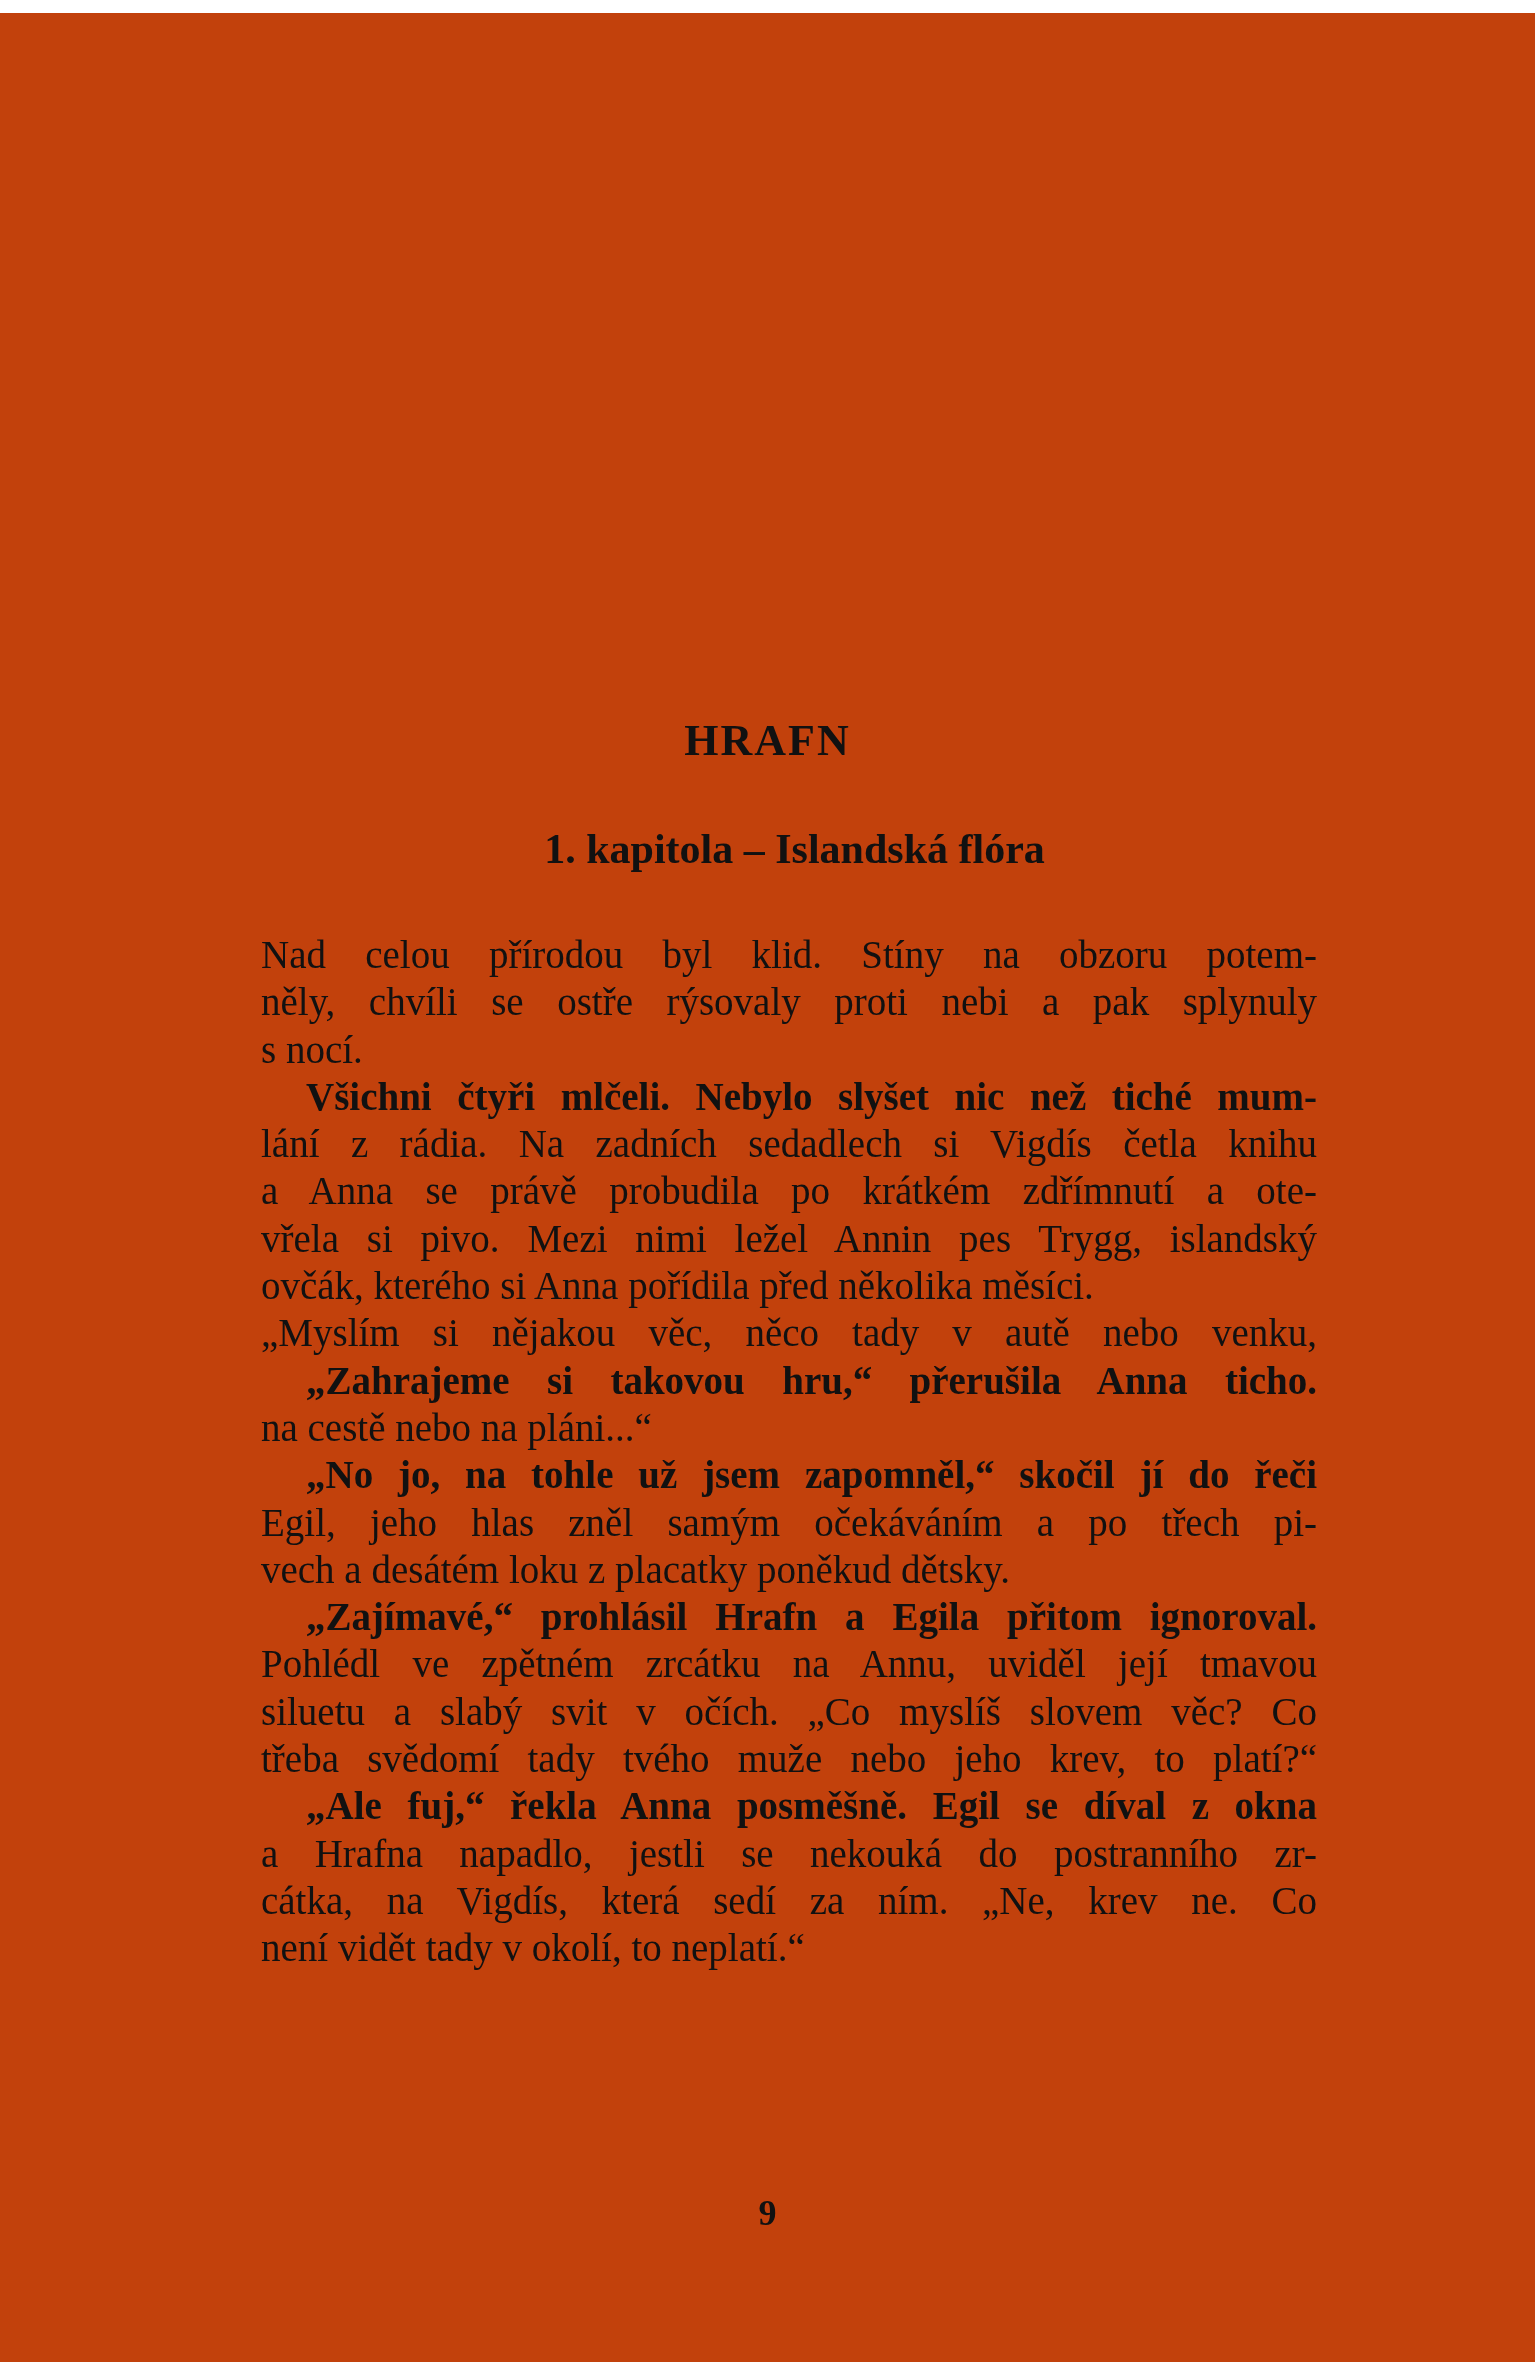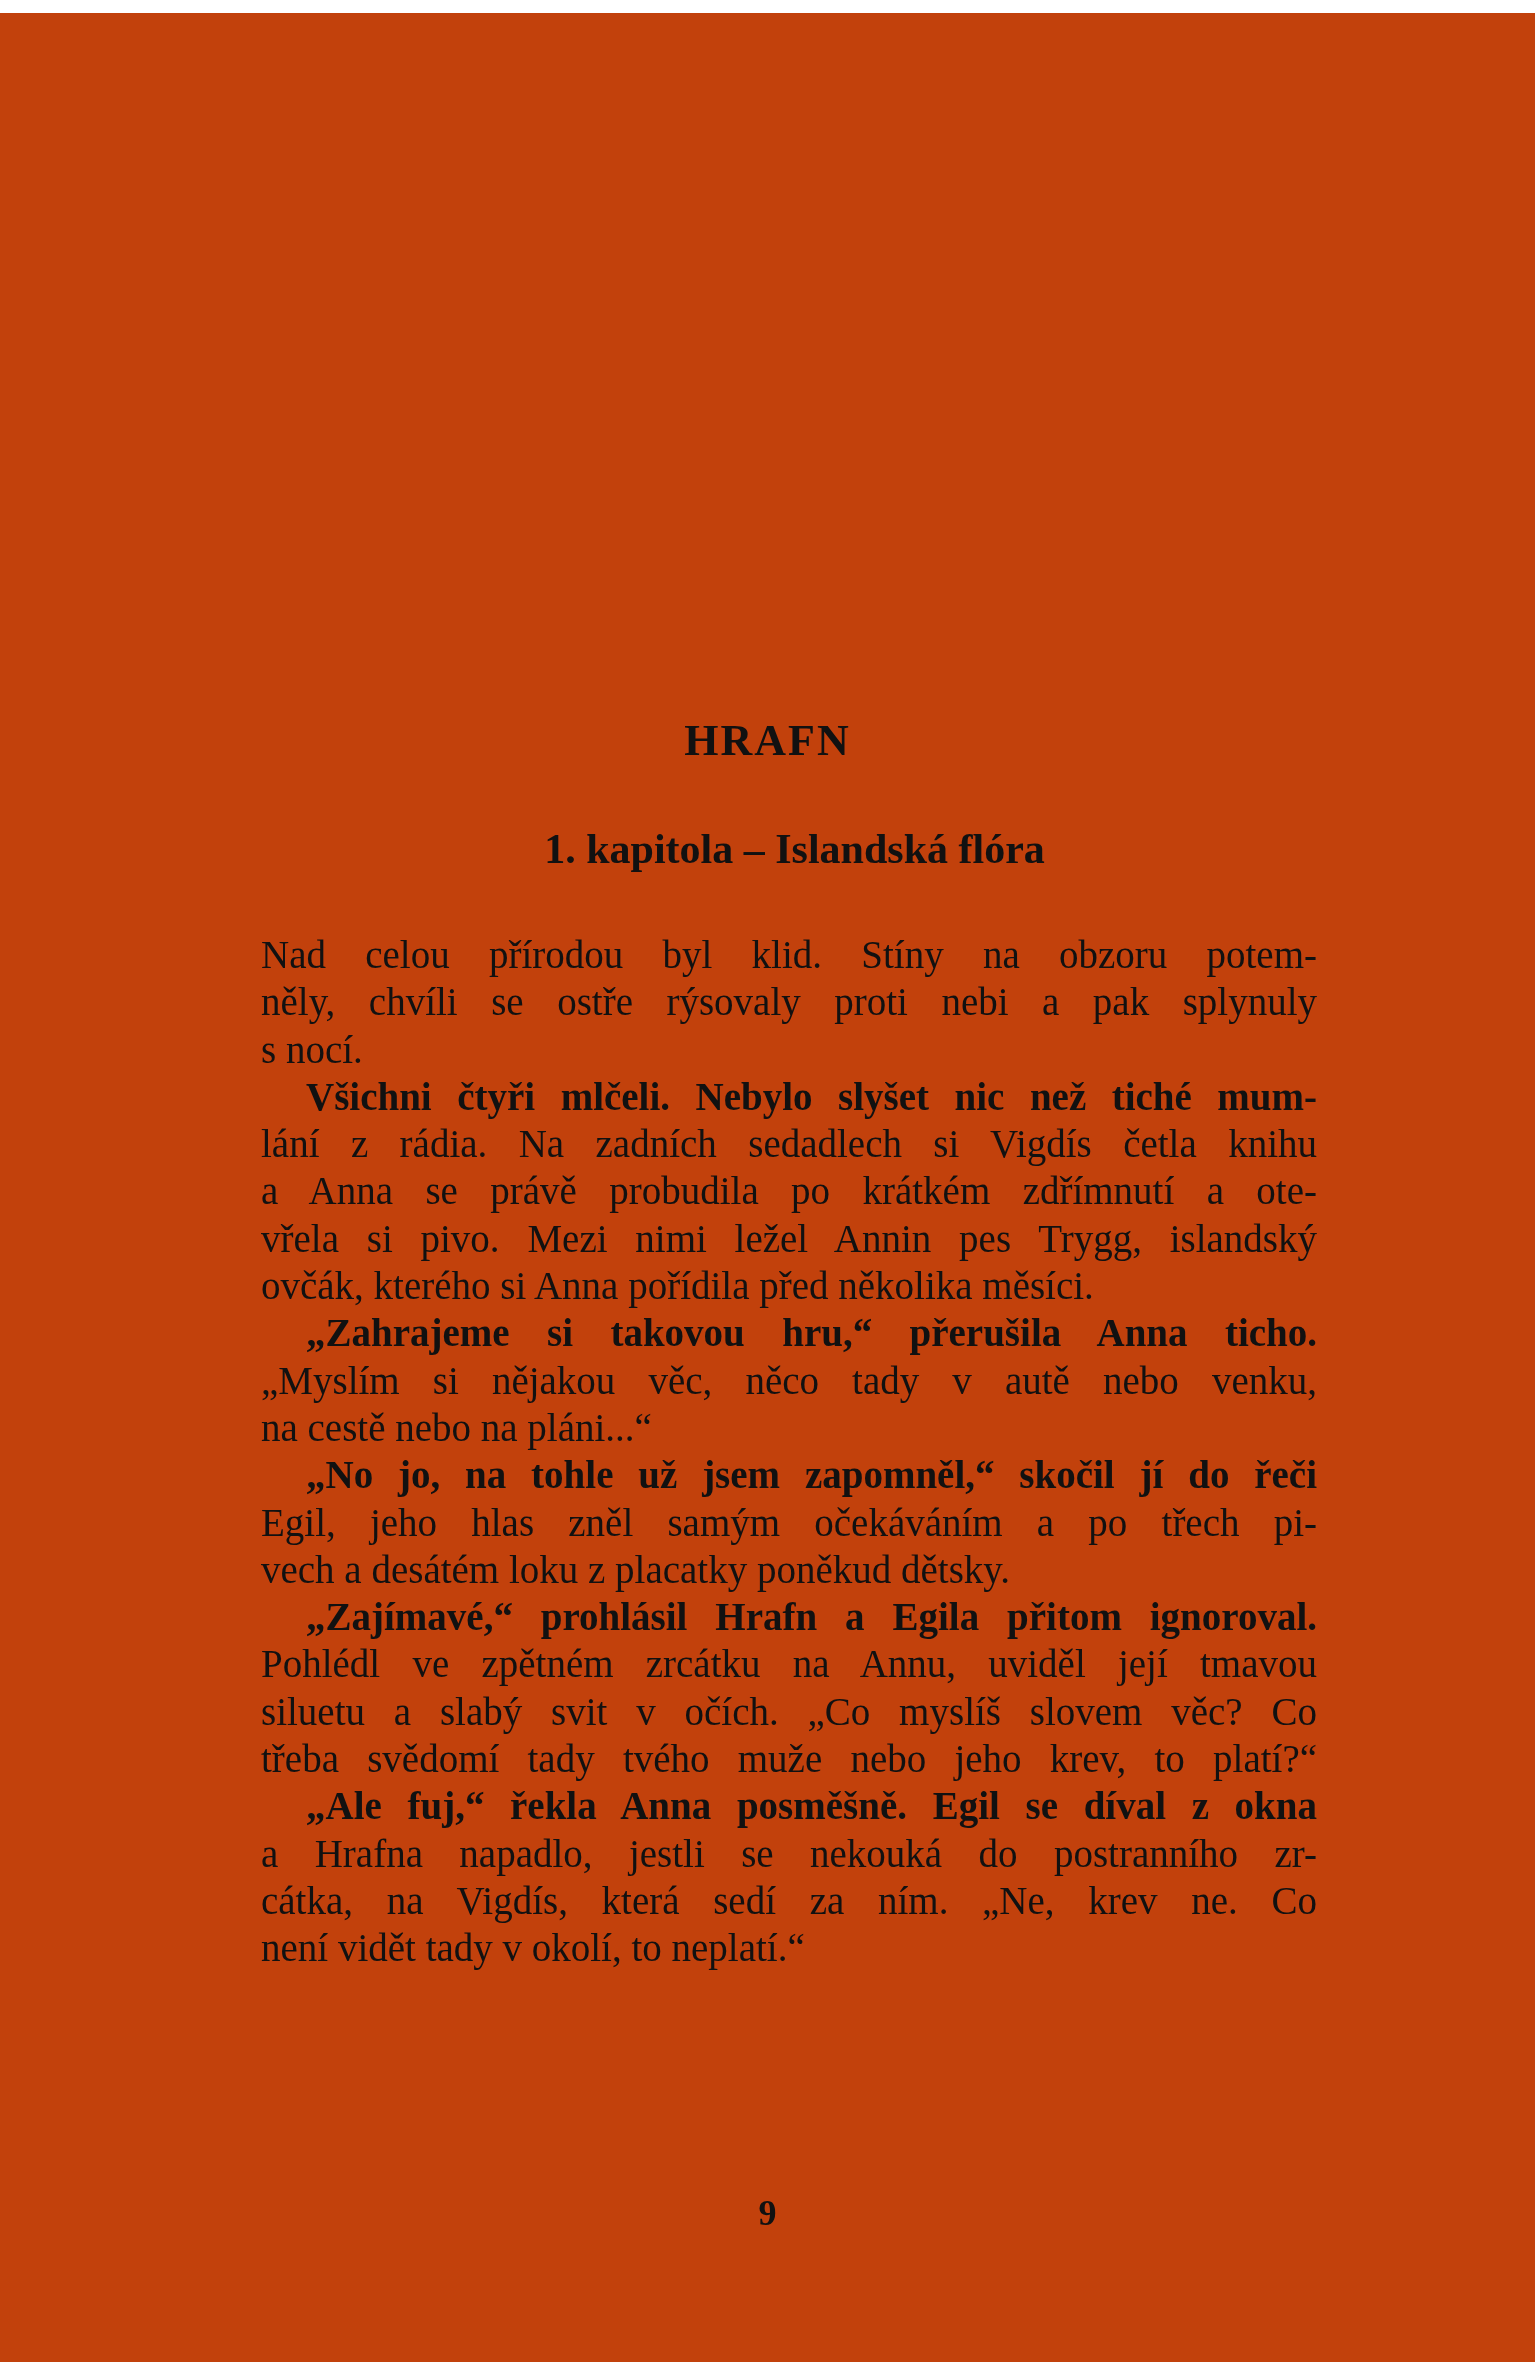--- a/index.html
+++ b/index.html
@@ -49,22 +49,22 @@
 
     <div>
       <span class="line indent">Všichni čtyři mlčeli. Nebylo slyšet nic než tiché mum-</span>
       <span class="line">lání z rádia. Na zadních sedadlech si Vigdís četla knihu</span>
       <span class="line">a Anna se právě probudila po krátkém zdřímnutí a ote-</span>
       <span class="line">vřela si pivo. Mezi nimi ležel Annin pes Trygg, islandský</span>
       <span class="line last">ovčák, kterého si Anna pořídila před několika měsíci.</span>
     </div>
 
     <div>
+      <span class="line">„Myslím si nějakou věc, něco tady v autě nebo venku,</span>
       <span class="line indent">„Zahrajeme si takovou hru,“ přerušila Anna ticho.</span>
-      <span class="line">„Myslím si nějakou věc, něco tady v autě nebo venku,</span>
       <span class="line last">na cestě nebo na pláni...“</span>
     </div>
 
     <div>
       <span class="line indent">„No jo, na tohle už jsem zapomněl,“ skočil jí do řeči</span>
       <span class="line">Egil, jeho hlas zněl samým očekáváním a po třech pi-</span>
       <span class="line last">vech a desátém loku z placatky poněkud dětsky.</span>
     </div>
 
     <div>

